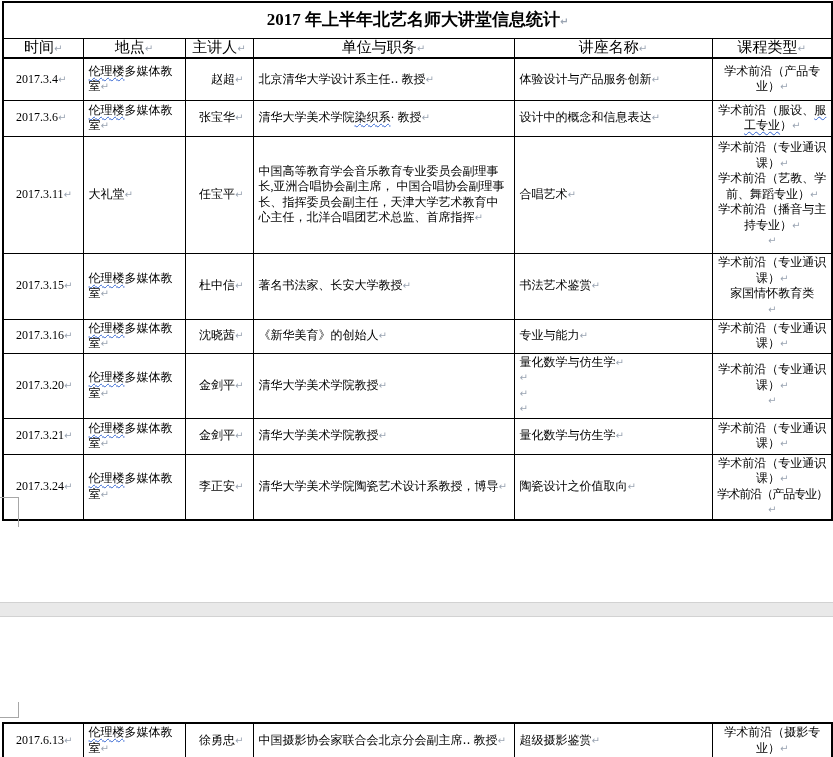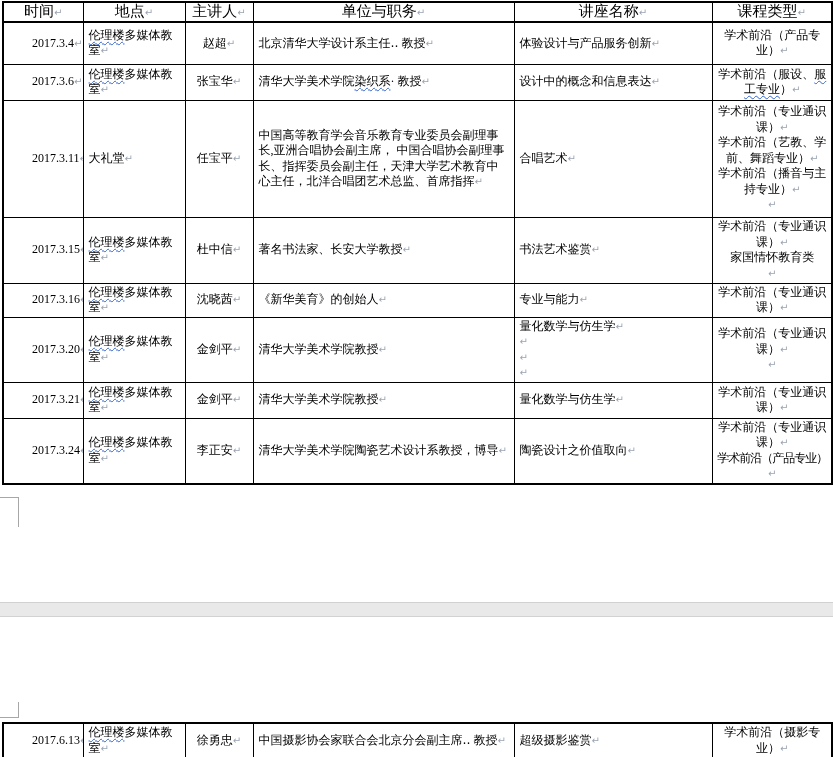--- a/index.html
+++ b/index.html
@@ -24,22 +24,22 @@
   }
   .title-cell{
     font-size:17px;font-weight:bold;text-align:center;
     height:31px;line-height:22px;padding:2px;
   }
   .header-row th{
     font-weight:normal;text-align:center;font-size:15px;
     height:16px;line-height:16px;padding:0 1px;
     border-bottom:2px solid #000;
   }
-  td.col-time{padding-left:28px;}
-  td.col-speaker{text-align:center;padding:1px 2px;}
+  td.col-time{padding-left:12px;}
+  td.col-speaker{text-align:right;padding:1px 9px;}
   td.col-course{padding:1px 2px 1px 3px;text-align:center;}
   
   #body1 tr:nth-child(1){height:42px;}
   #body1 tr:nth-child(2){height:36px;}
   #body1 tr:nth-child(3){height:117px;}
   #body1 tr:nth-child(4){height:66px;}
   #body1 tr:nth-child(5){height:34px;}
   #body1 tr:nth-child(6){height:62px;}
   #body1 tr:nth-child(7){height:36px;}
   #body1 tr:nth-child(8){height:43px;}
@@ -79,20 +79,23 @@
   <table class="doc page1">
     <colgroup>
       <col style="width:80px">
         <col style="width:102px">
         <col style="width:68px">
       <col style="width:261px">
         <col style="width:198px">
         <col style="width:120px">
     </colgroup>
     <thead>
+      <tr>
+        <td colspan="6" class="title-cell" id="title-cell"><span>2017 年上半年北艺名师大讲堂信息统计</span><span class="mark">↵</span></td>
+      </tr>
       <tr class="header-row" id="header-row">
           <th><span>时间</span><span class="mark">↵</span></th>
           <th><span>地点</span><span class="mark">↵</span></th>
           <th><span>主讲人</span><span class="mark">↵</span></th>
           <th><span>单位与职务</span><span class="mark">↵</span></th>
           <th><span>讲座名称</span><span class="mark">↵</span></th>
           <th><span>课程类型</span><span class="mark">↵</span></th>
         </tr>
     </thead>
     <tbody id="body1">

